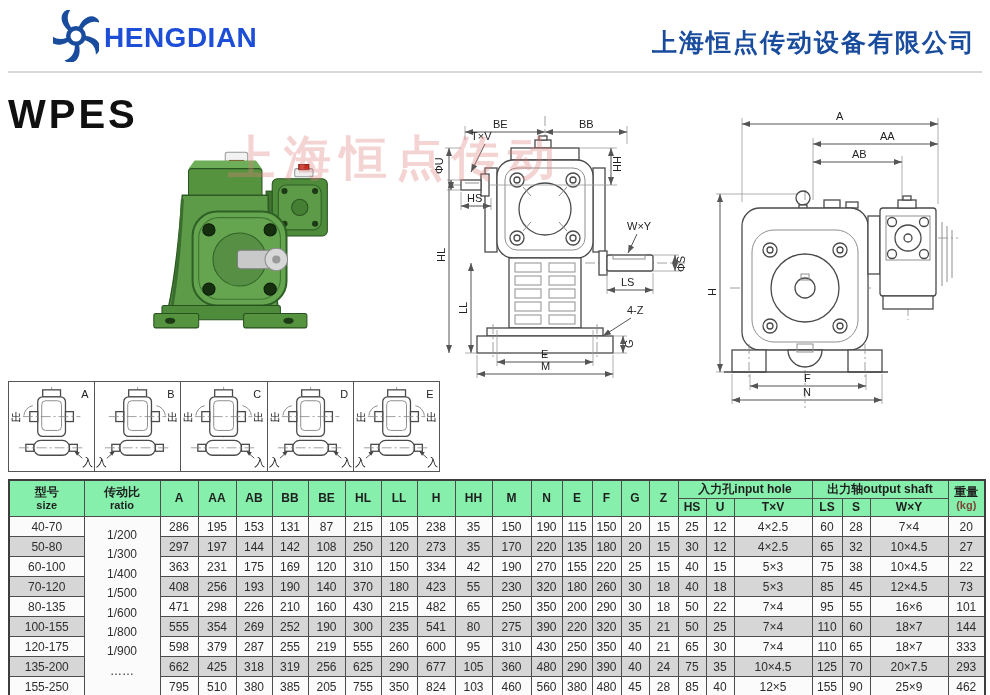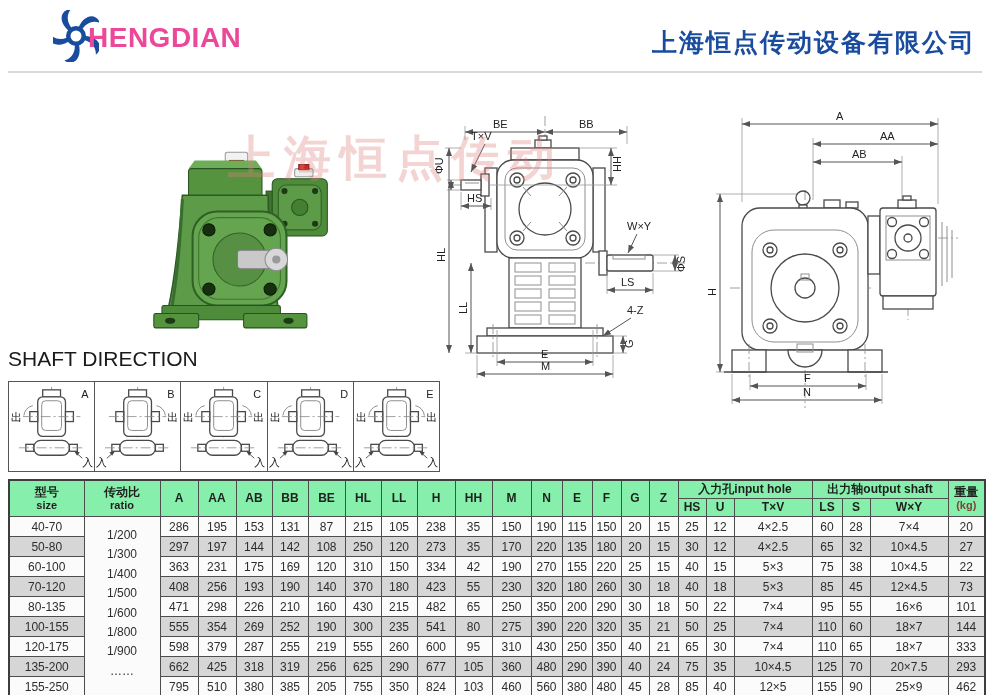--- a/index.html
+++ b/index.html
@@ -1,21 +1,21 @@
 <!DOCTYPE html>
 <html><head>
 <meta charset="utf-8">
 <style>
   html,body{margin:0;padding:0;background:#fff}
   .page{position:relative;width:990px;height:695px;background:#fff;overflow:hidden;
         font-family:"Liberation Sans",sans-serif;color:#222}
   .abs{position:absolute}
 
   
-  #brand-name{left:88px;top:22px;font-size:28px;font-weight:bold;color:#ec4899;letter-spacing:.5px}
+  #brand-name{left:104px;top:22px;font-size:28px;font-weight:bold;color:#1d4ed8;letter-spacing:.5px}
   #company{right:14px;top:26px;font-size:25px;font-weight:bold;color:#1a4c9e;
            font-family:Liberation Serif, serif;letter-spacing:2px}
   #divider{left:8px;top:71px;width:974px;height:2px;background:#d9d9d9}
 
   #model{left:8px;top:92px;font-size:40px;font-weight:bold;letter-spacing:3px;color:#101010}
   #watermark{left:228px;top:127px;font-size:47px;font-weight:bold;white-space:nowrap;
              color:rgba(222,125,125,.34);letter-spacing:9px;z-index:9;pointer-events:none}
   #sd-cn{left:8px;top:324px;font-size:20px;color:#1a1a1a;letter-spacing:3px}
   #sd-en{left:8px;top:347px;font-size:21px;color:#1a1a1a}
 
@@ -63,22 +63,22 @@
         <path d="M1,-4 C6,-22 20,-24 24,-13 C15,-17 6,-10 4,-1 Z" transform="rotate(288)"></path>
       </g>
       <circle r="10" fill="#1a4c9e"></circle>
       <circle r="5.5" fill="#fff"></circle>
     </g>
   </svg>
   <div class="abs" id="brand-name">HENGDIAN</div>
   <div class="abs" id="company">上海恒点传动设备有限公司</div>
   <div class="abs" id="divider"></div>
 
+  <div class="abs" id="model">WPES</div>
   <div class="abs" id="watermark">上海恒点传动</div>
-  <div class="abs" id="sd-en">SHAFT DIRECTION</div>
 
   <svg class="abs" style="left:135px;top:138px" width="205" height="196" viewBox="0 0 200 192">
     <g>
 
       <rect x="88" y="14" width="22" height="9" rx="2" fill="#f2f2f2" stroke="#999"></rect>
       <rect x="92" y="22" width="14" height="5" fill="#c62c20" stroke="#8a1d14"></rect>
 
       <polygon points="52,30 124,30 118,22 58,22" fill="#6fae59"></polygon>
       <rect x="52" y="30" width="72" height="28" rx="3" fill="#55933f" stroke="#2a5420"></rect>
 

